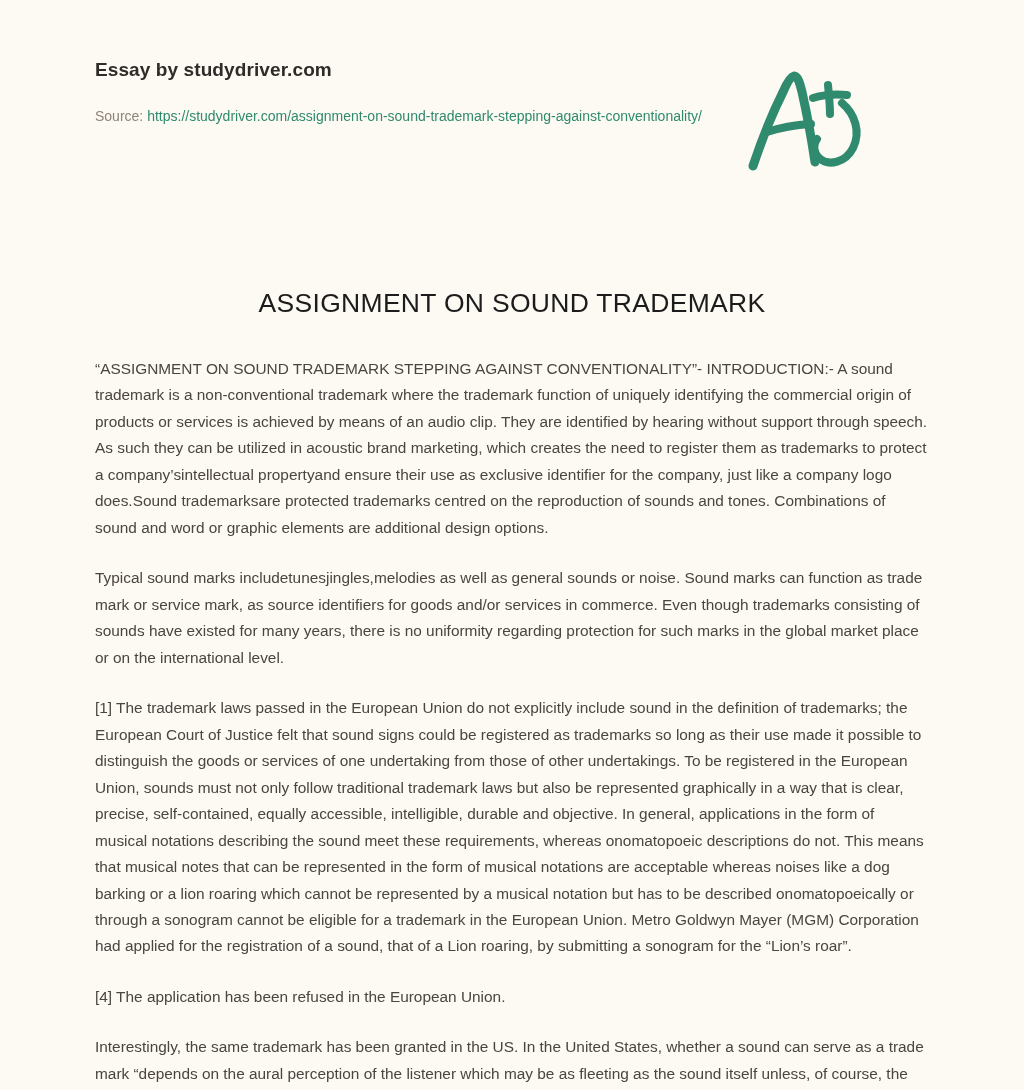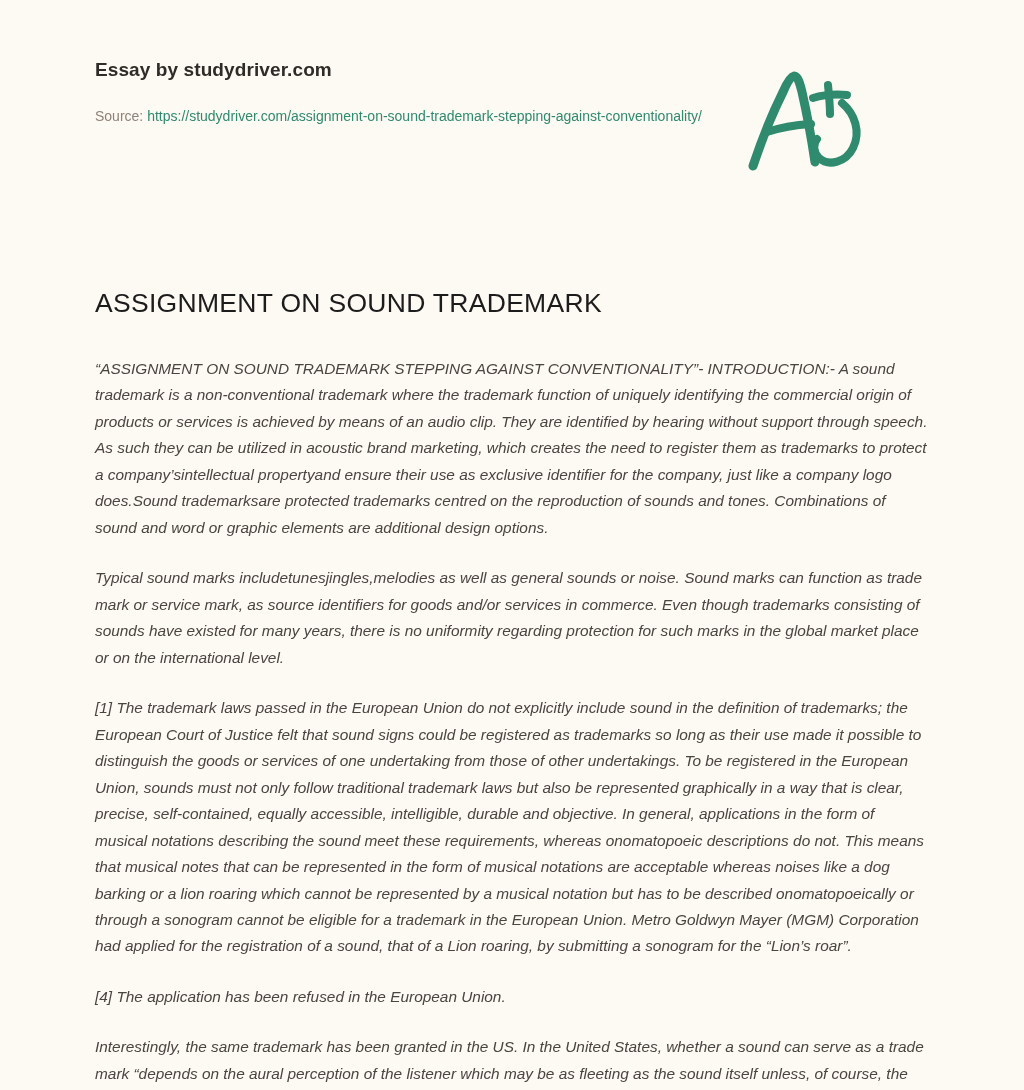--- a/index.html
+++ b/index.html
@@ -74,35 +74,35 @@
 
   
   .doc-title {
     margin: 0;
     padding-top: 100px;
     font-size: 26.5px;
     font-weight: normal;
     letter-spacing: 0.3px;
     color: #1c1c1c;
     line-height: 1.2;
+    text-align: center;
   }
 
   
   .article {
     padding-top: 36px;
   }
 
   .article p {
     margin: 0 0 24px 0;
     font-size: 15.4px;
     line-height: 1.72;
     color: #4a4540;
     text-align: left;
     max-width: 840px;
-    font-style: italic;
   }
 
   .article p:last-child {
     margin-bottom: 0;
   }
 </style>
 </head>
 <body>
 
 <div class="page">

